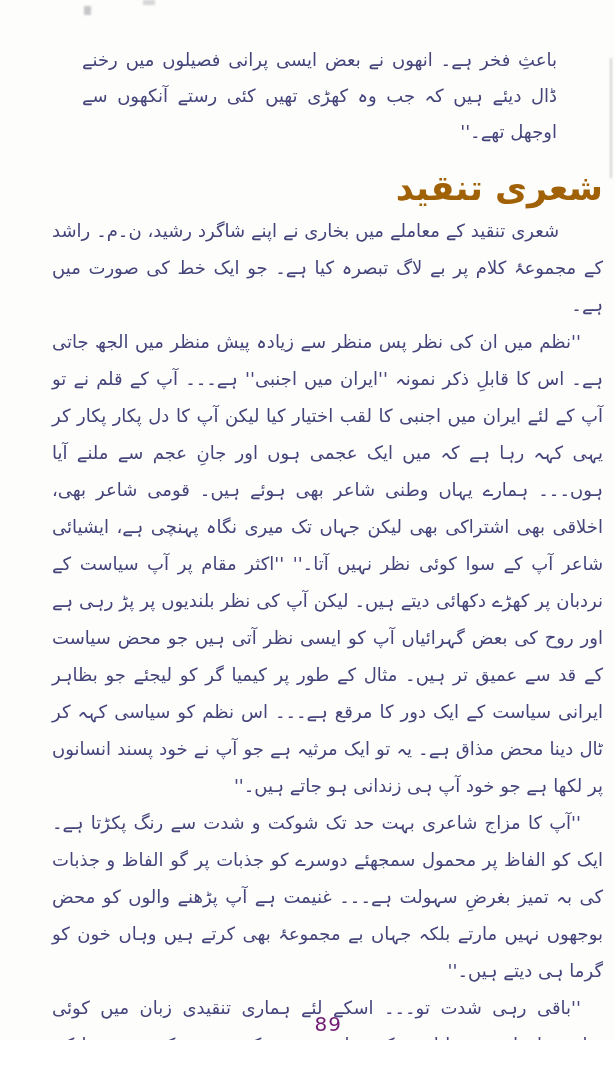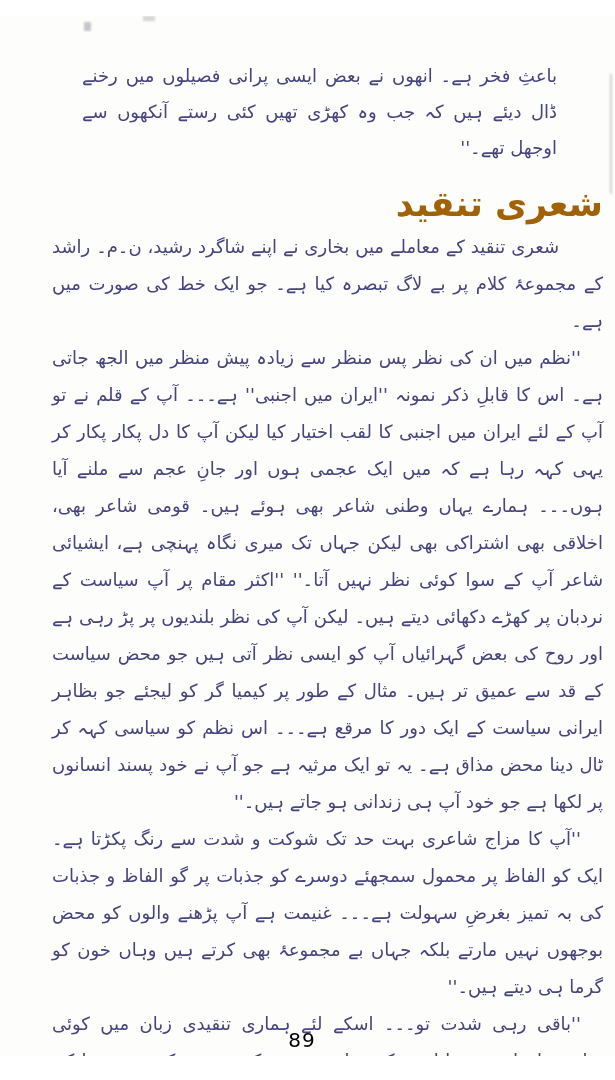--- a/index.html
+++ b/index.html
@@ -9,21 +9,20 @@
   }
   .page {
     position: relative;
     width: 615px;
     height: 1040px;
     background: #fdfdfb;
     overflow: hidden;
     direction: rtl;
     font-family: "DejaVu Sans", sans-serif;
     color: #45457c;
-    margin-top: 16px;
   }
   
   .quote-continuation {
     position: absolute;
     top: 42px;
     right: 58px;
     left: 82px;
     font-size: 18px;
     line-height: 36px;
     text-align: justify;
@@ -57,25 +56,25 @@
   }
   .body-block .para.first {
     text-indent: 44px;
   }
   
   .page-number {
     position: absolute;
     top: 1012px;
     left: 262px;
     width: 80px;
-    text-align: center;
+    text-align: right;
     direction: ltr;
     font-size: 20px;
     letter-spacing: 1px;
-    color: #000000;
+    color: #701a75;
   }
   
   .artifact {
     position: absolute;
     pointer-events: none;
   }
   .right-edge-streak {
     right: 3px;
     top: 58px;
     width: 2px;

